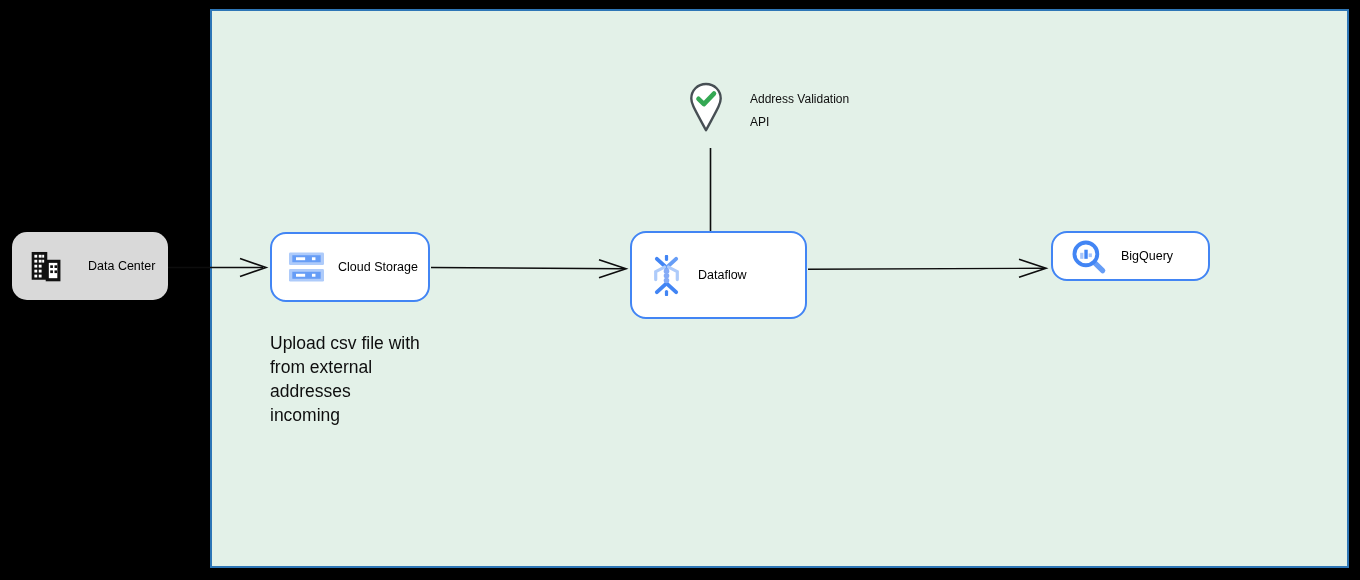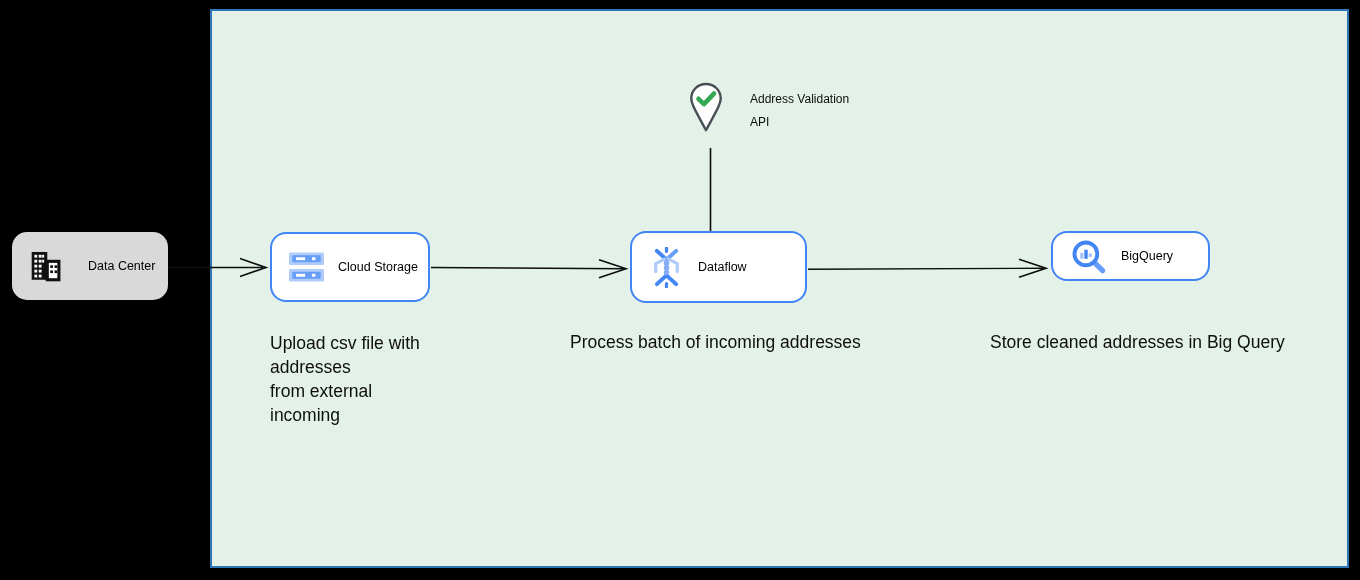--- a/index.html
+++ b/index.html
@@ -7,21 +7,21 @@
          font-family:"Liberation Sans",sans-serif;color:#0e0e0e;}
   .zone{position:absolute;left:210px;top:9px;width:1139px;height:559px;
         background:#e3f1e8;border:2px solid #2e76b6;box-sizing:border-box;}
   .edge-layer{position:absolute;left:0;top:0;width:1360px;height:580px;pointer-events:none;}
   .node{position:absolute;display:flex;align-items:center;box-sizing:border-box;
         background:#fff;border:2.5px solid #4285f4;border-radius:16px;padding-left:17px;gap:14px;}
   .node-label{font-size:12.5px;color:#000;white-space:nowrap;}
   .extnode{position:absolute;display:flex;align-items:center;box-sizing:border-box;
         background:#d9d9d9;border-radius:15px;padding-left:16px;gap:26px;}
   .node-cloud-storage{left:270px;top:232px;width:160px;height:70px;}
-  .node-dataflow{left:630px;top:231px;width:177px;height:72px;}
+  .node-dataflow{left:630px;top:231px;width:177px;height:88px;}
   .node-bigquery{left:1051px;top:231px;width:159px;height:50px;text-align:center;}
   .node-data-center{left:12px;top:232px;width:156px;height:68px;}
   .desc{position:absolute;font-size:17.5px;line-height:24px;color:#0e0e0e;white-space:nowrap;}
   .desc-upload{left:270px;top:331px;}
   .desc-process{left:570px;top:330px;}
   .desc-store{left:990px;top:330px;}
   .annotation-pin{position:absolute;left:688px;top:81px;width:36px;height:53px;}
   .annotation-text{position:absolute;left:750px;top:88px;font-size:12px;line-height:23px;color:#0e0e0e;}
   .icon{flex:0 0 auto;display:block;}
 </style>
@@ -136,20 +136,18 @@
     <path d="M12,1.3 C6.3,1.3 2.2,5.7 2.2,11 C2.2,14.8 4.7,18.6 12,32.2 C19.3,18.6 21.8,14.8 21.8,11 C21.8,5.7 17.7,1.3 12,1.3 Z" fill="#fff" stroke="#474f54" stroke-width="1.6" stroke-linejoin="round"></path>
     <path d="M7,11.2 L10.6,14.7 L17.3,7.7" fill="none" stroke="#34a853" stroke-width="3.1" stroke-linecap="round" stroke-linejoin="round"></path>
   </svg>
   <div class="annotation-text">
     <div>Address Validation</div>
     <div>API</div>
   </div>
 
   <div class="desc desc-upload">
     <div>Upload csv file with</div>
+    <div>from external</div>
     <div>addresses</div>
-    <div>from external</div>
     <div>incoming</div>
   </div>
-  <div class="desc desc-process">Process batch of incoming addresses</div>
-  <div class="desc desc-store">Store cleaned addresses in Big Query</div>
 
 </div>
 
 </body></html>

